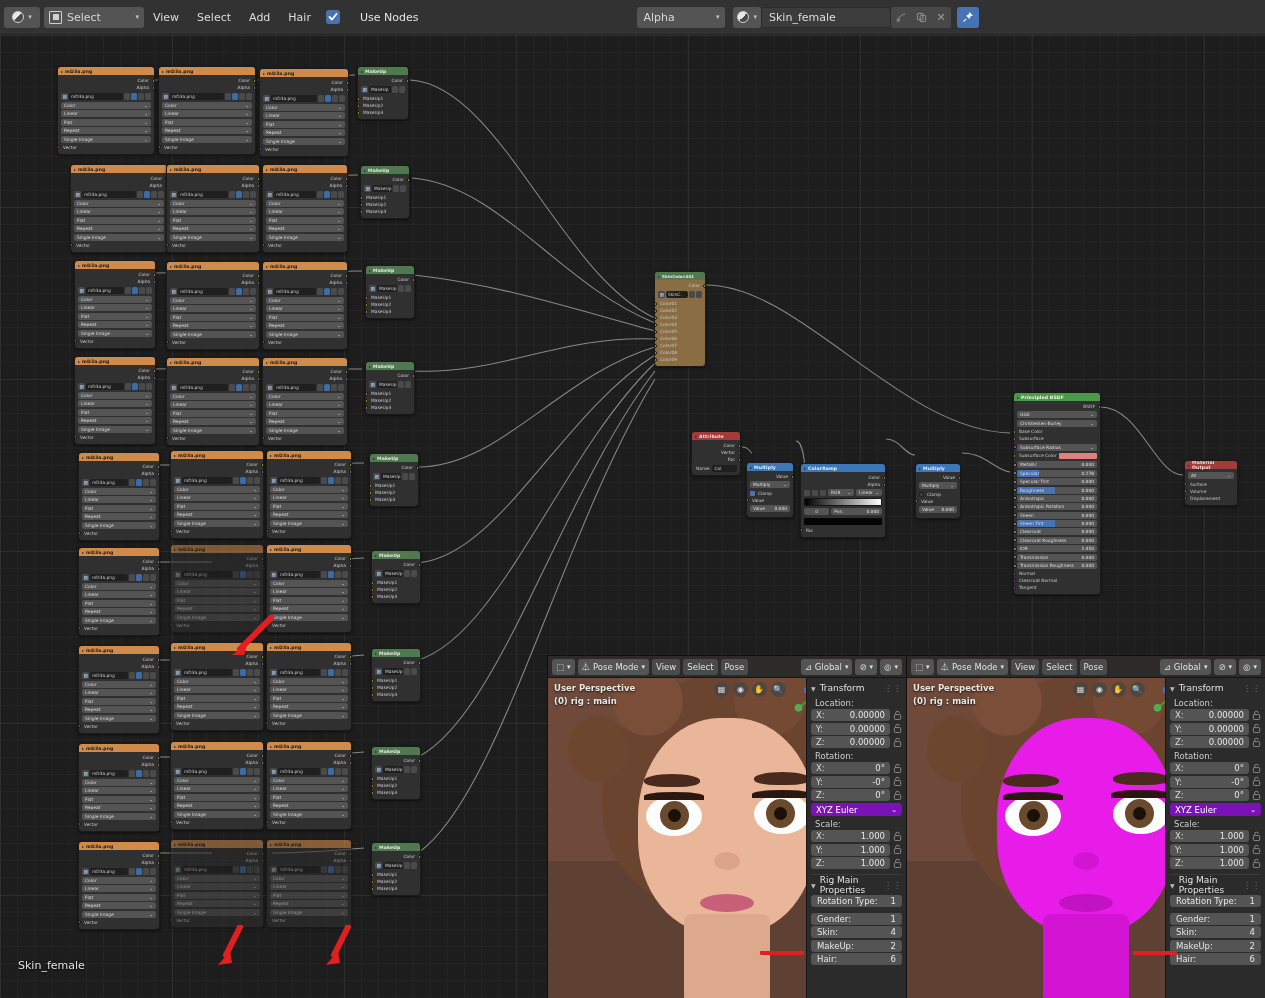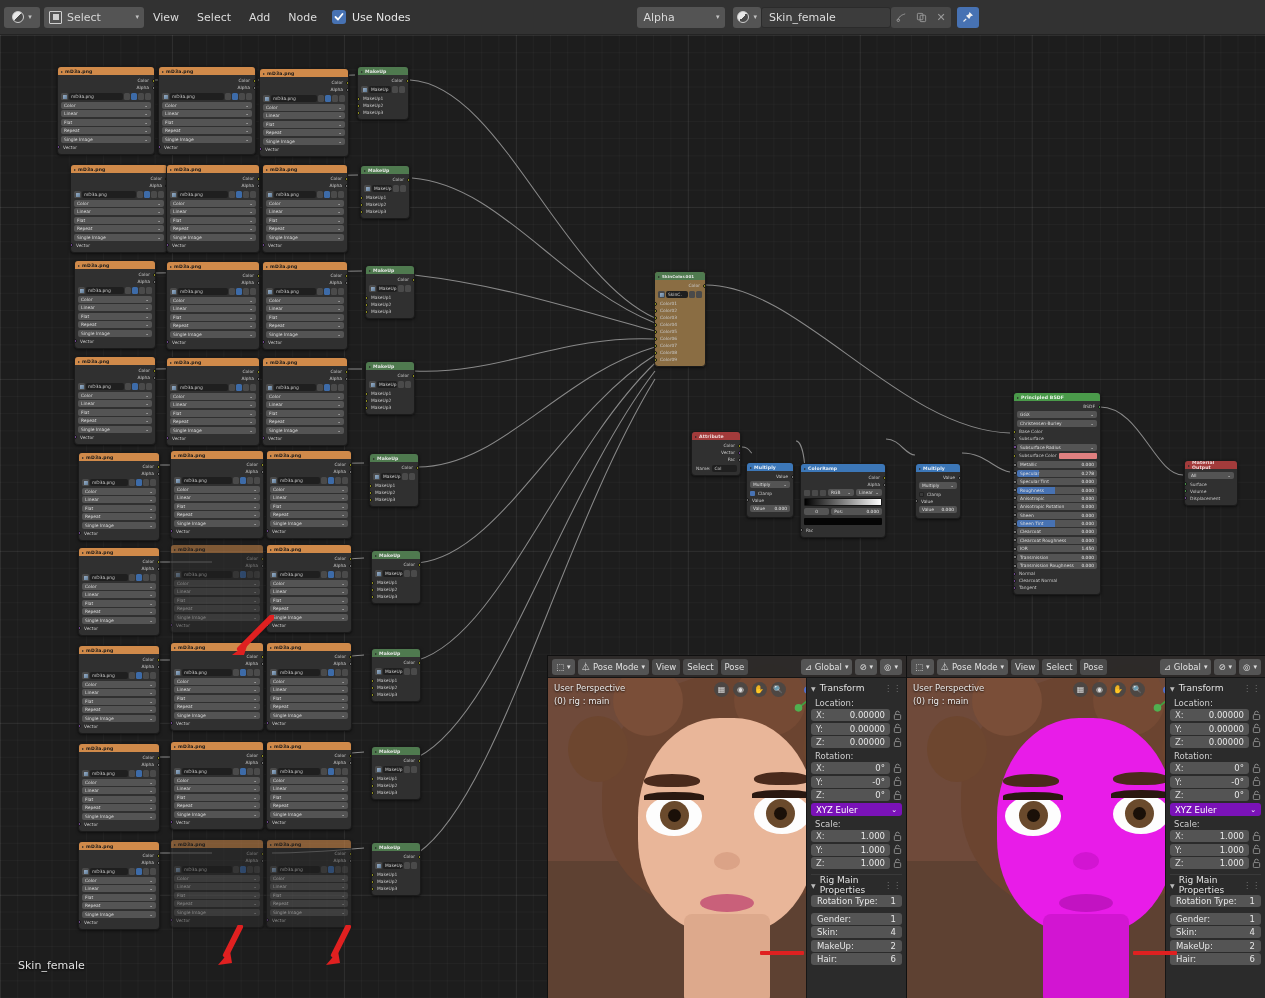--- a/index.html
+++ b/index.html
@@ -31,21 +31,21 @@
   .mode-sel{
     height:21px;min-width:100px;background:#545454;border-radius:3px;
     display:flex;align-items:center;padding:0 5px;gap:5px;margin-left:4px;font-size:11px;
   }
   .mode-icon{
     width:13px;height:13px;border:1.4px solid #d0d0d0;border-radius:1px;
     display:flex;align-items:center;justify-content:center;
   }
   .mode-icon::after{content:"";width:6px;height:6px;background:#d0d0d0;}
   .menu-item{ padding:0 9px; font-size:11px; color:#dcdcdc; line-height:21px; }
-  .chk-wrap{ display:flex;align-items:center;gap:6px;margin-left:6px; }
+  .chk-wrap{ display:flex;align-items:center;gap:20px;margin-left:6px; }
   .chk{
     width:14px;height:14px;border-radius:3px;background:#4772b3;
     display:flex;align-items:center;justify-content:center;
   }
   .chk svg{ width:10px;height:10px; }
 
   .slot-sel{
     height:21px;width:88px;background:#545454;border-radius:3px;
     display:flex;align-items:center;justify-content:space-between;padding:0 6px;font-size:11px;color:#d9d9d9;
   }
@@ -190,21 +190,21 @@
     background:rgba(40,40,40,.93); display:flex; align-items:center; gap:3px;
     padding:0 4px; z-index:5; border-bottom:1px solid #151515;
   }
   .vp-btn{
     height:16px; background:#545454; border-radius:3px;
     display:flex;align-items:center;gap:3px;padding:0 4px;font-size:8.5px;color:#e0e0e0;white-space:nowrap;
   }
   .vp-btn.flat{ background:#4a4a4a; }
   .vp-overlay{
     position:absolute; left:6px; top:26px; font-size:8.5px; color:#e8e8e8; z-index:6;
-    text-shadow:0 1px 2px rgba(0,0,0,.85); line-height:13px;
+    text-shadow:0 1px 2px rgba(0,0,0,.85); line-height:13px;font-weight:bold;
   }
   .gizmo{
     position:absolute; right:82px; top:28px; width:34px;height:34px; z-index:6;
   }
   .vtools{
     position:absolute; right:120px; top:26px; display:flex; gap:4px; z-index:6;
   }
   .vtool{ width:15px;height:15px;border-radius:50%;background:rgba(70,70,70,.85);
           display:flex;align-items:center;justify-content:center;color:#ddd;font-size:8px;}
 
@@ -257,21 +257,21 @@
 
   <div class="mode-sel">
     <span class="mode-icon"></span>
     <span>Select</span>
     <span class="dd-arrow" style="margin-left:auto">▾</span>
   </div>
 
   <div class="menu-item">View</div>
   <div class="menu-item">Select</div>
   <div class="menu-item">Add</div>
-  <div class="menu-item">Node</div>
+  <div class="menu-item">Hair</div>
 
   <div class="chk-wrap">
     <span class="chk">
       <svg viewBox="0 0 10 10">
           <path d="M1.5 5 L4 7.5 L8.5 2" stroke="#fff" stroke-width="1.8" fill="none" stroke-linecap="round" stroke-linejoin="round"></path>
         </svg>
     </span>
     <span style="font-size:11px;color:#e4e4e4">Use Nodes</span>
   </div>
 

